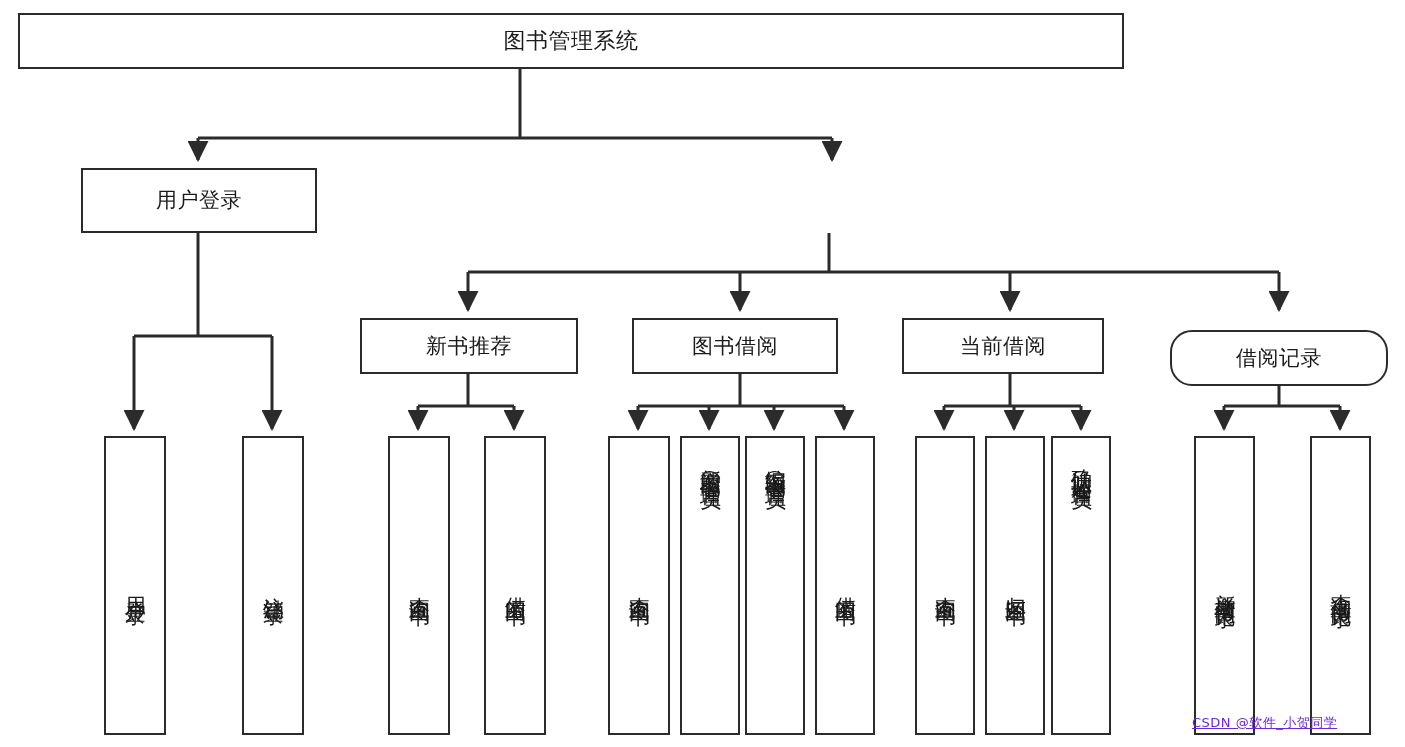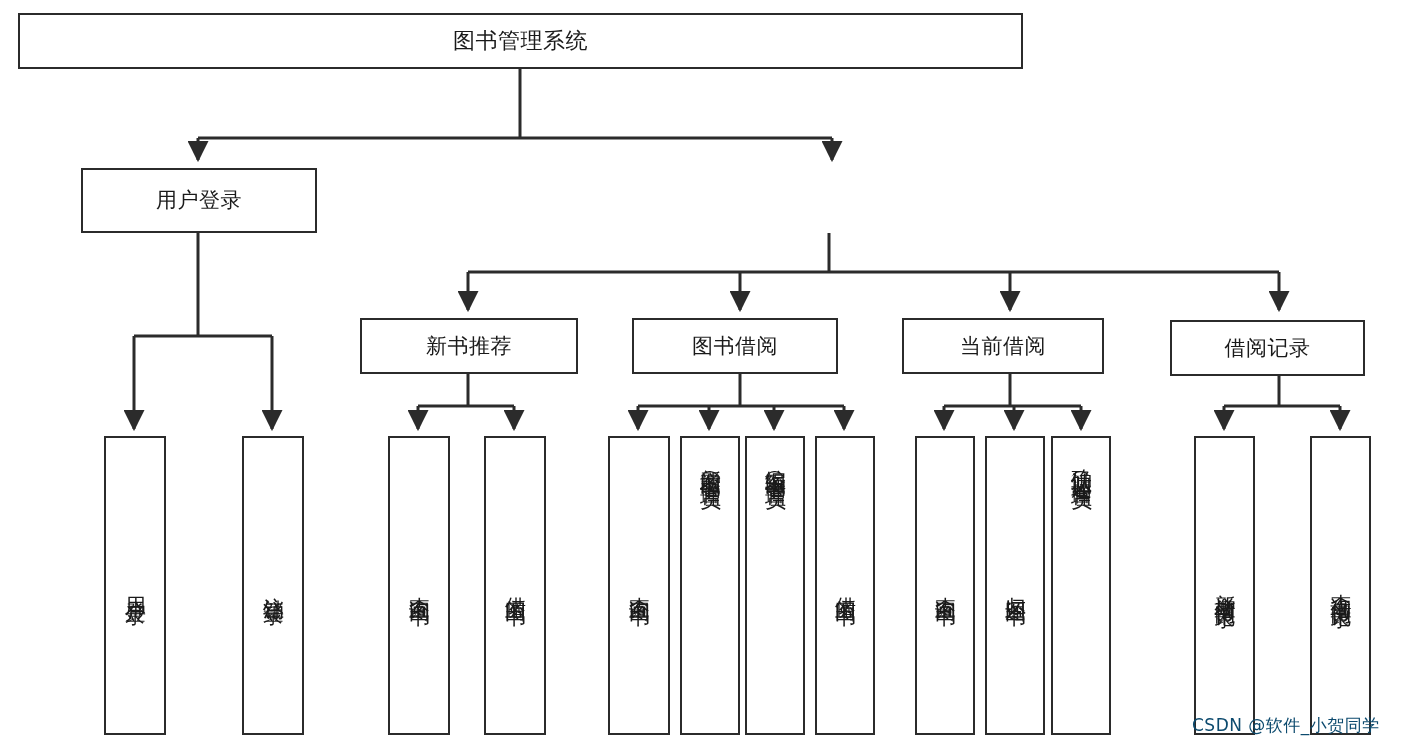--- a/index.html
+++ b/index.html
@@ -54,24 +54,25 @@
     letter-spacing: 3px;
     line-height: 1.0;
     white-space: nowrap;
   }
   .node.vertical.mid {
     align-items: center;
     padding-top: 0;
   }
   .watermark {
     position: absolute;
-    font-size: 17px;
-    color: #0c4a6e;
+    font-size: 13px;
+    color: #6d28d9;
     white-space: nowrap;
     letter-spacing: 0.5px;
+    text-decoration: underline;
   }
 </style>
 </head>
 <body>
 
 <div id="diagram">
 
   <svg class="connectors" viewBox="0 0 1405 747" xmlns="http://www.w3.org/2000/svg">
     <defs>
       <marker id="arrow" viewBox="0 0 10 10" refX="9" refY="5" markerWidth="7" markerHeight="7" orient="auto-start-reverse">
@@ -116,42 +117,42 @@
       <path d="M 1014 406 L 1014 429" marker-end="url(#arrow)"></path>
       <path d="M 1081 406 L 1081 429" marker-end="url(#arrow)"></path>
 
       <path d="M 1279 374 L 1279 406"></path>
       <path d="M 1224 406 L 1340 406"></path>
       <path d="M 1224 406 L 1224 429" marker-end="url(#arrow)"></path>
       <path d="M 1340 406 L 1340 429" marker-end="url(#arrow)"></path>
     </g>
   </svg>
 
-  <div class="node root" style="left:18px; top:13px; width:1005px; height:56px;">
+  <div class="node root" style="left:18px; top:13px; width:1106px; height:56px;">
     <span class="label">图书管理系统</span>
   </div>
 
   <div class="node" style="left:81px; top:168px; width:236px; height:65px;">
     <span class="label">用户登录</span>
   </div>
 
 
   <div class="node" style="left:360px; top:318px; width:218px; height:56px;justify-content:center;">
     <span class="label">新书推荐</span>
   </div>
 
   <div class="node" style="left:632px; top:318px; width:206px; height:56px;">
     <span class="label">图书借阅</span>
   </div>
 
   <div class="node" style="left:902px; top:318px; width:202px; height:56px;">
     <span class="label">当前借阅</span>
   </div>
 
-  <div class="node" style="left:1170px; top:320px; width:195px; height:56px;">
+  <div class="node" style="left:1170px; top:330px; width:218px; height:56px;border-radius:22px;">
     <span class="label">借阅记录</span>
   </div>
 
   <div class="node vertical mid" style="left:104px; top:436px; width:62px; height:299px;">
     <span class="label">用户登录</span>
   </div>
 
   <div class="node vertical mid" style="left:242px; top:436px; width:62px; height:299px;">
     <span class="label">注销登录</span>
   </div>

